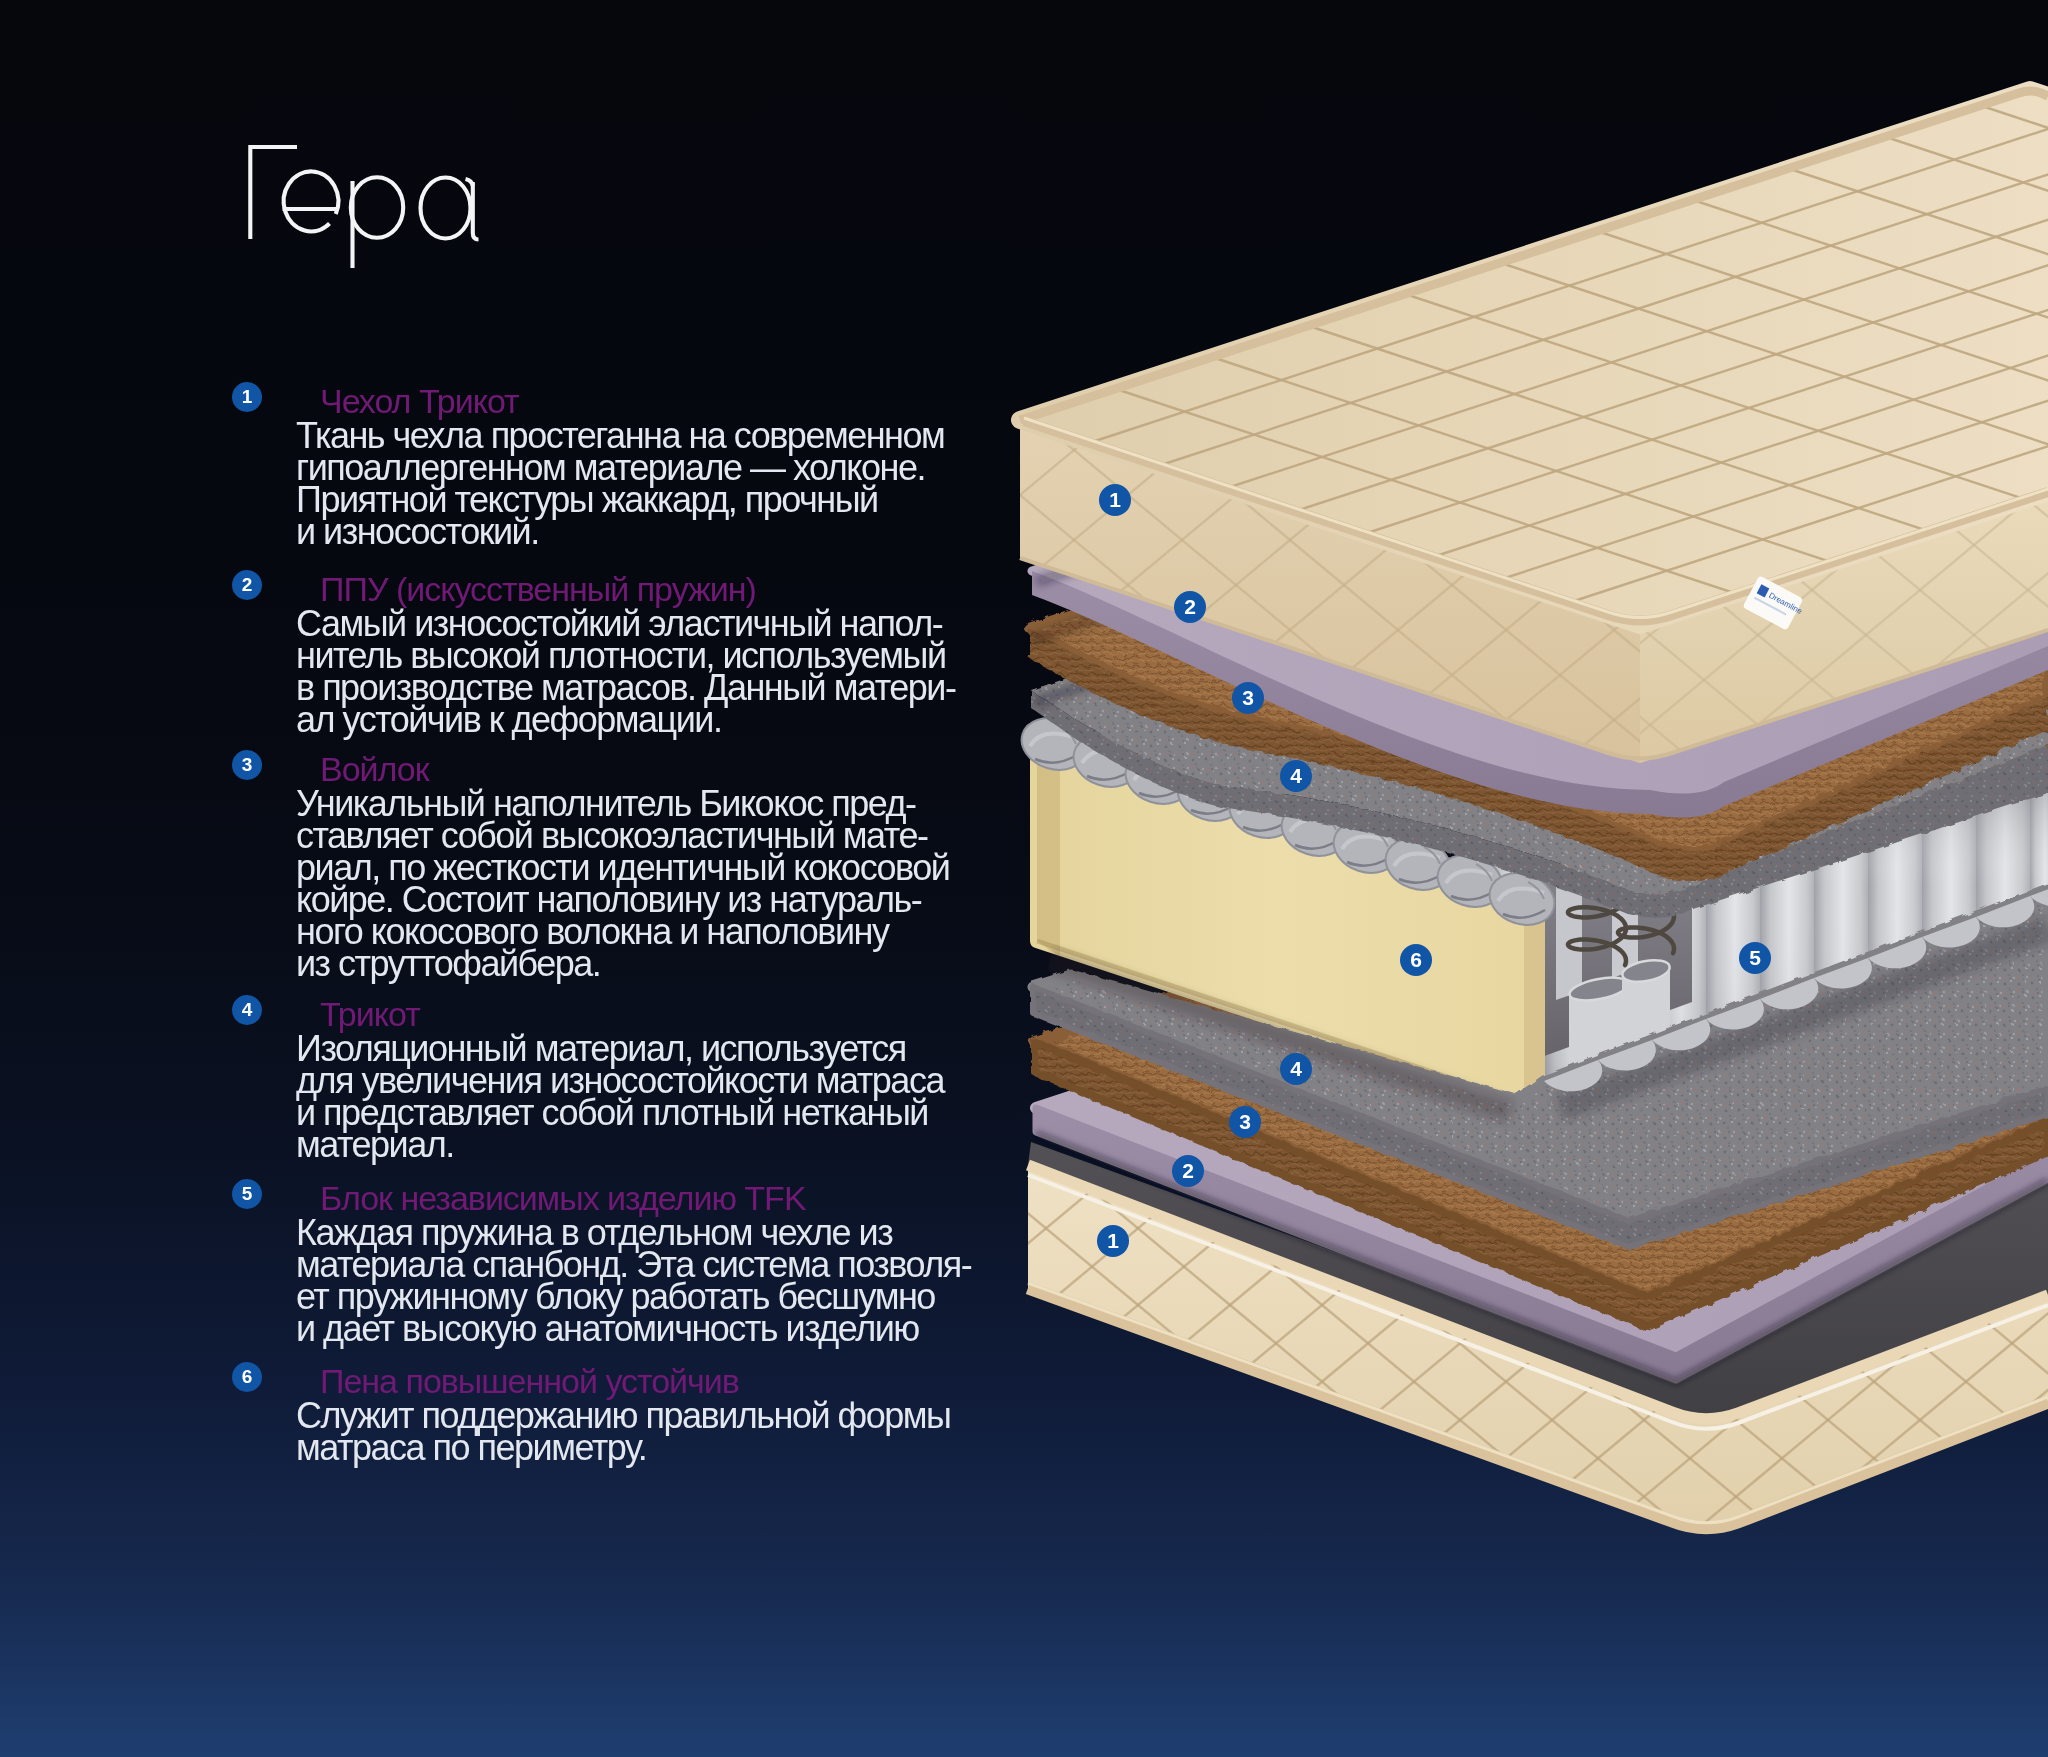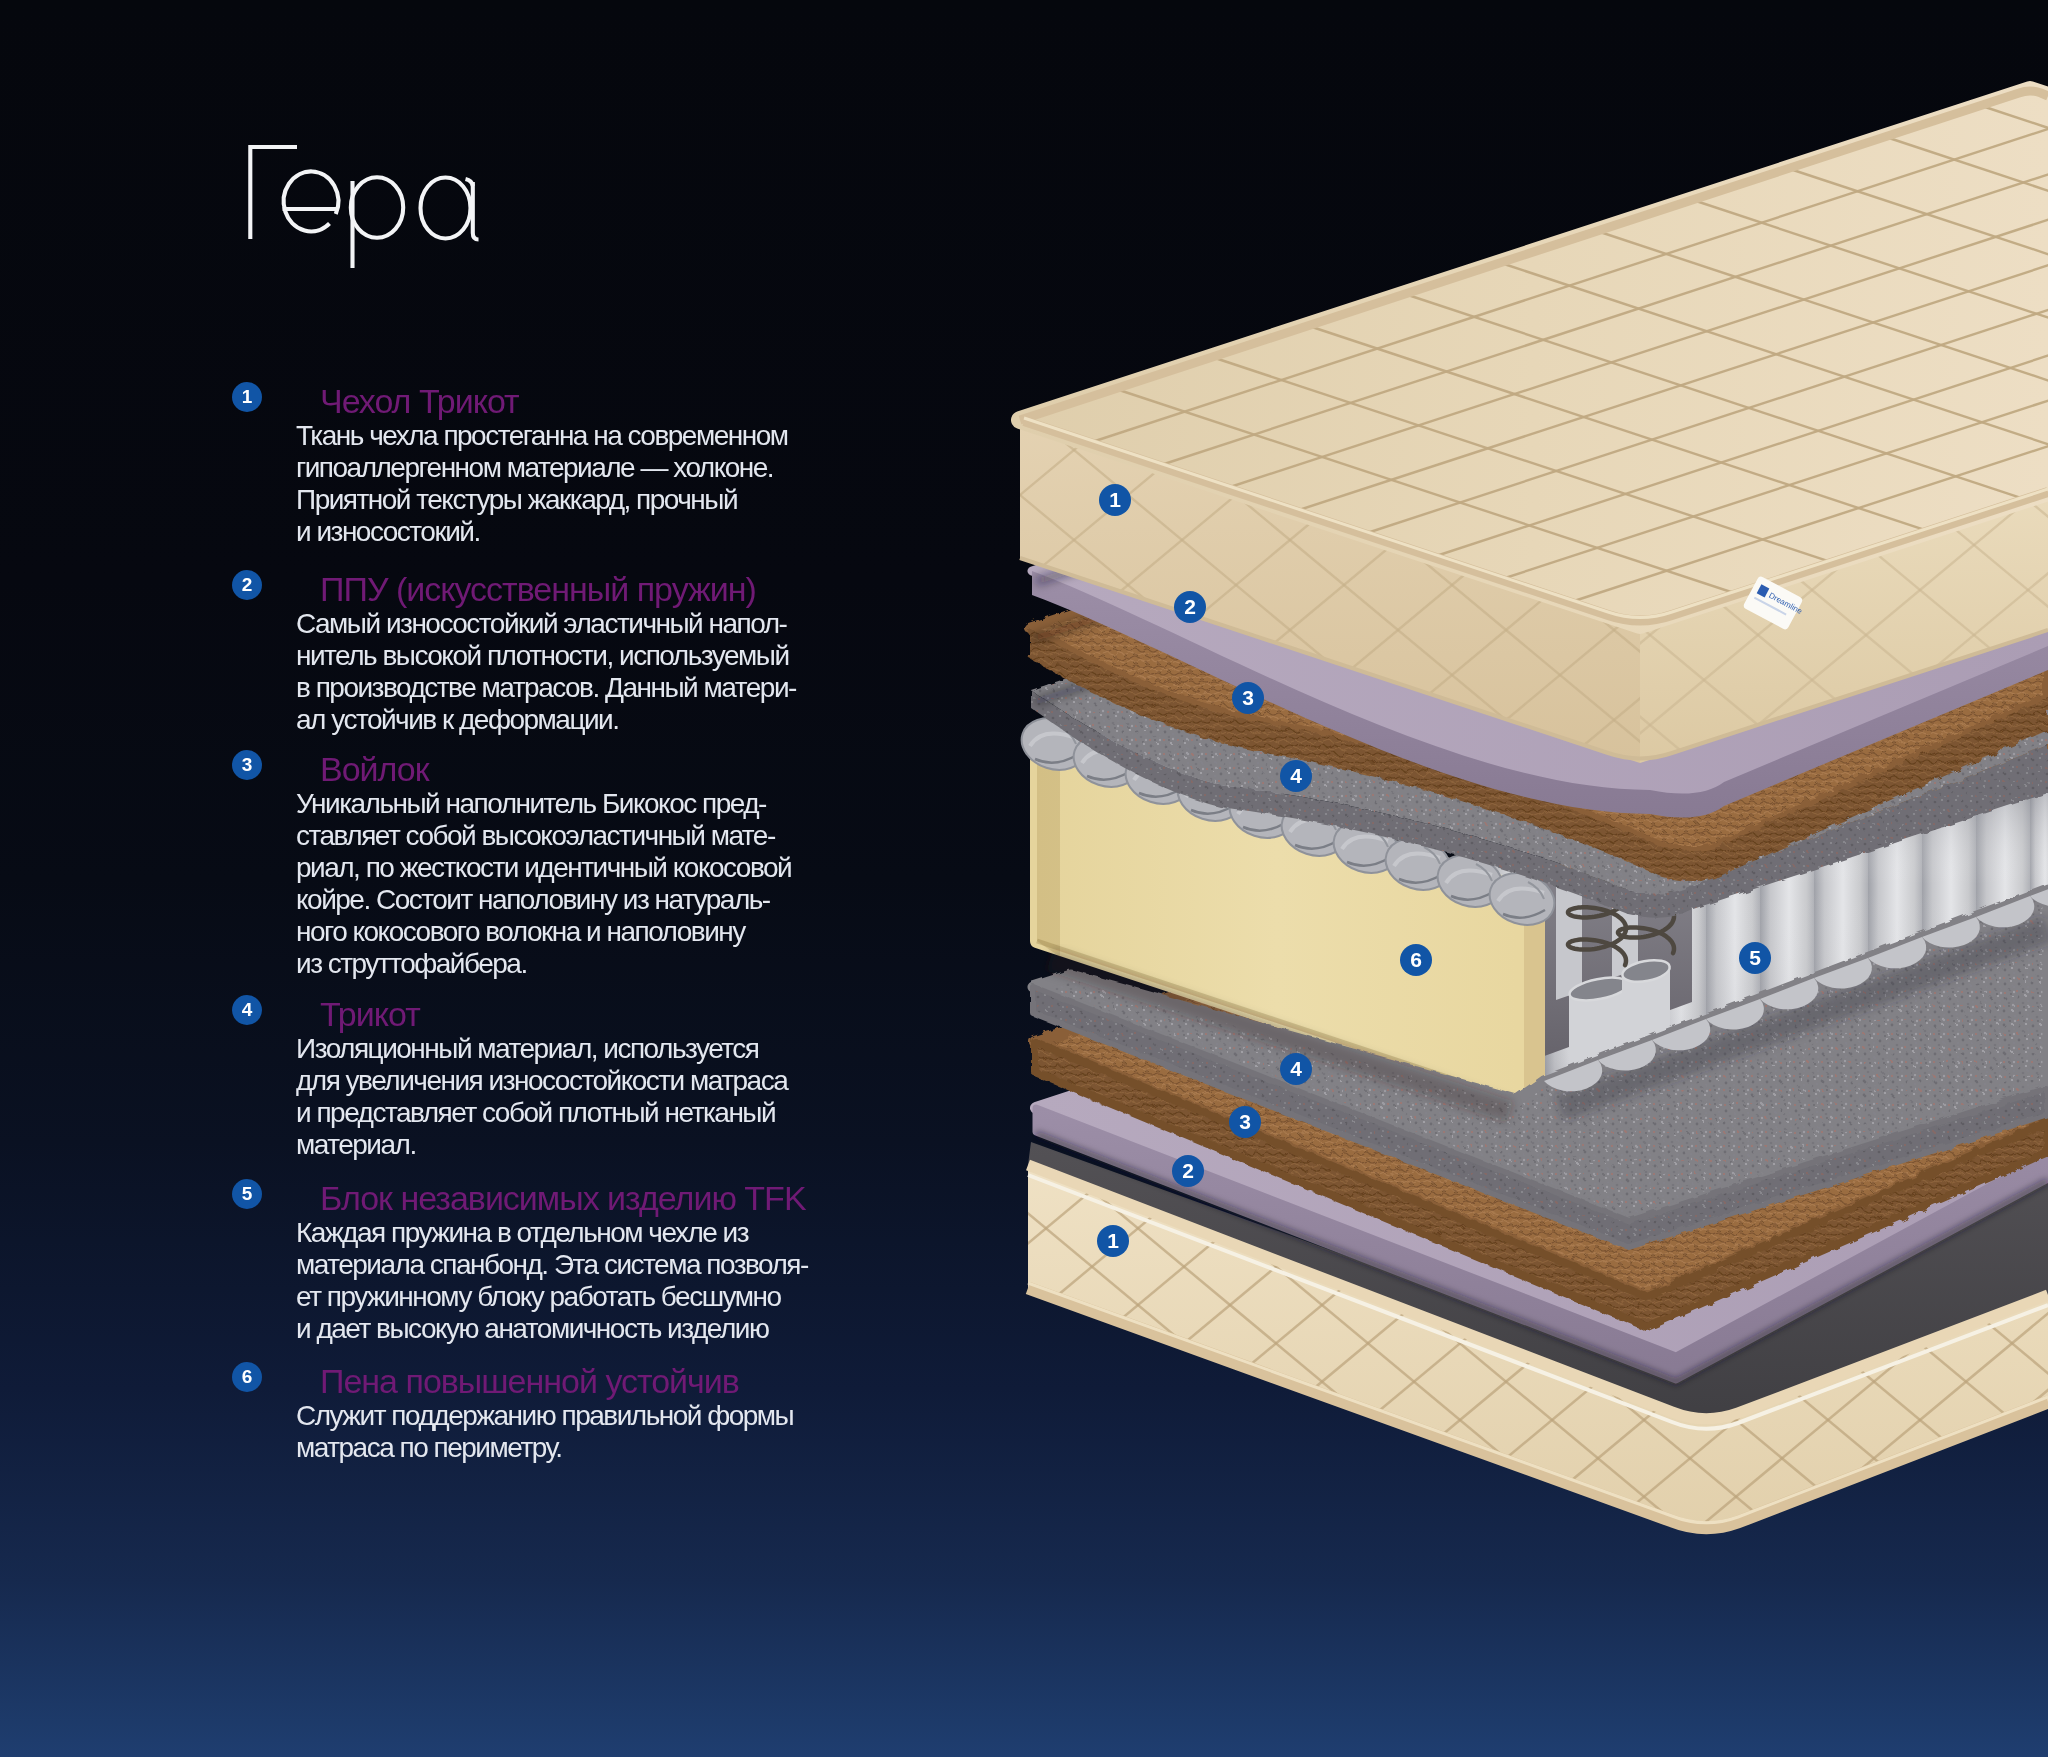--- a/index.html
+++ b/index.html
@@ -2,21 +2,21 @@
 <html><head><meta charset="utf-8">
 <style>
 html,body{margin:0;padding:0;}
 body{width:2048px;height:1757px;overflow:hidden;position:relative;
  background:linear-gradient(180deg,#05070d 0%,#060810 33%,#070b15 50%,#0a1122 65%,#0f1b38 79%,#16294e 90%,#1c3866 97%,#1f3e70 100%);
  font-family:"Liberation Sans",sans-serif;}
 .item{position:absolute;left:232px;width:720px;}
 .badge{position:absolute;left:0;top:0;width:30px;height:30px;border-radius:50%;
  background:#1155a6;color:#fff;font-size:19px;font-weight:bold;text-align:center;line-height:30px;}
 .head{position:absolute;left:64px;top:0;font-size:34px;color:#701a75;letter-spacing:-1px;white-space:nowrap;margin-left:24px;}
-.body{position:absolute;left:64px;top:38px;font-size:28px;line-height:32px;color:#e3e7ef;letter-spacing:-1.5px;white-space:nowrap;}
+.body{position:absolute;left:64px;top:38px;font-size:36px;line-height:32px;color:#e3e7ef;letter-spacing:-1.5px;white-space:nowrap;}
 </style></head>
 <body>
 <svg width="2048" height="1757" viewBox="0 0 2048 1757" style="position:absolute;left:0;top:0">
 <defs>
       <filter id="rough" x="-5%" y="-5%" width="110%" height="110%">
         <feTurbulence type="fractalNoise" baseFrequency="0.11" numOctaves="2" result="n"></feTurbulence>
         <feDisplacementMap in="SourceGraphic" in2="n" scale="7"></feDisplacementMap>
       </filter>
       <filter id="rough2" x="-5%" y="-5%" width="110%" height="110%">
         <feTurbulence type="fractalNoise" baseFrequency="0.09" numOctaves="2" result="n"></feTurbulence>

